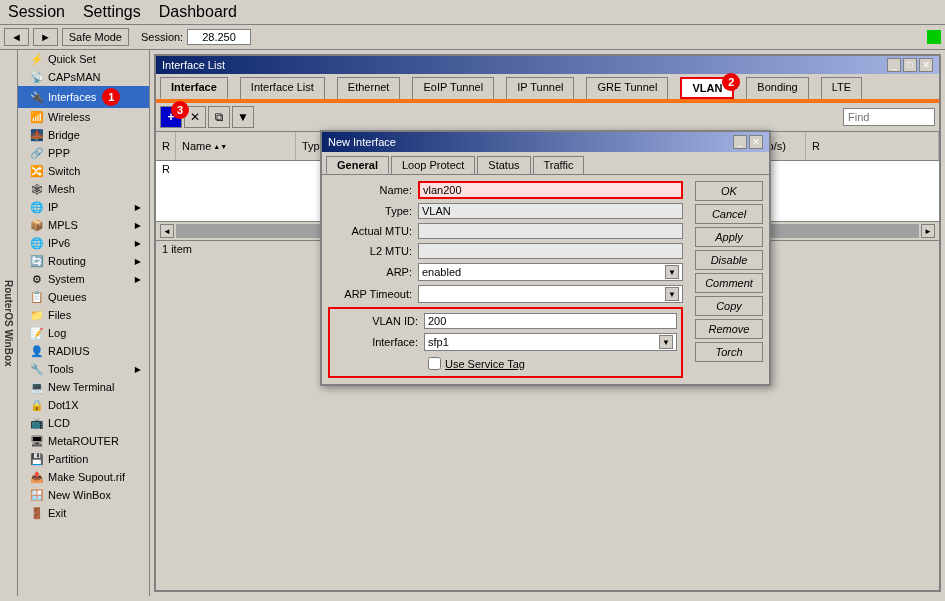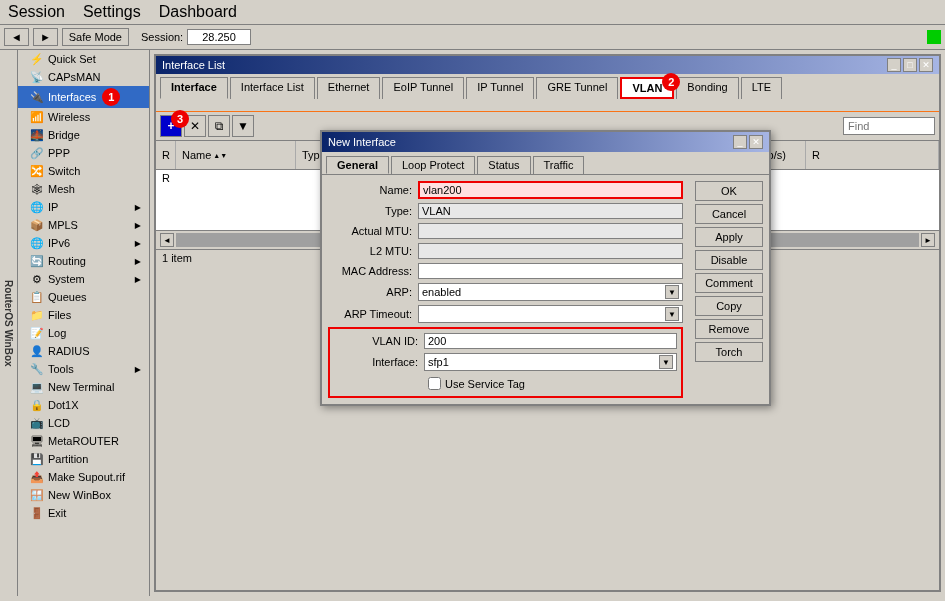--- a/index.html
+++ b/index.html
@@ -32,21 +32,21 @@
     
     .content-area { flex: 1; background: #d4d0c8; overflow: hidden; position: relative; padding: 4px; }
     
     
     .window { background: #d4d0c8; border: 2px solid #808080; position: relative; }
     .window-title-bar { background: linear-gradient(to right, #0a246a, #a6b5e4); color: white; padding: 2px 6px; font-size: 11px; display: flex; align-items: center; justify-content: space-between; }
     .window-controls { display: flex; gap: 2px; }
     .win-btn { width: 14px; height: 14px; background: #d4d0c8; border: 1px solid #808080; font-size: 9px; display: flex; align-items: center; justify-content: center; cursor: pointer; }
     
     
-    .tabs-bar { display: flex; background: #d4d0c8; border-bottom: 1px solid #f97316; padding: 3px 4px 12px; gap: 0; }
+    .tabs-bar { display: flex; background: #d4d0c8; border-bottom: 4px solid #f97316; padding: 3px 4px 0; gap: 10px; }
     .tab { padding: 3px 10px; border: 1px solid #808080; border-bottom: none; background: #d4d0c8; cursor: pointer; font-size: 11px; margin-right: 2px; }
     .tab.active { background: #d4d0c8; border-bottom: 1px solid #d4d0c8; font-weight: bold; }
     .tab.highlighted { background: white; border: 2px solid #e00; font-weight: bold; }
     
     
     .toolbar2 { display: flex; align-items: center; gap: 2px; padding: 3px 4px; border-bottom: 1px solid #808080; }
     .tb-btn { width: 22px; height: 22px; background: #d4d0c8; border: 1px solid #808080; display: flex; align-items: center; justify-content: center; cursor: pointer; font-size: 12px; }
     .tb-btn.blue { background: #0000cc; color: white; font-weight: bold; }
     .find-box { margin-left: auto; border: 1px solid #808080; background: white; padding: 2px 4px; font-size: 11px; width: 92px; }
     
@@ -59,29 +59,29 @@
     
     
     .dialog { position: absolute; background: #d4d0c8; border: 2px solid #808080; box-shadow: 2px 2px 8px rgba(0,0,0,0.4); z-index: 100; }
     .dialog-title { background: linear-gradient(to right, #0a246a, #a6b5e4); color: white; padding: 3px 6px; font-size: 11px; display: flex; align-items: center; justify-content: space-between; }
     .dialog-tabs { display: flex; padding: 4px 4px 0; gap: 2px; border-bottom: 1px solid #808080; }
     .dialog-tab { padding: 2px 10px; border: 1px solid #808080; border-bottom: none; background: #d4d0c8; cursor: pointer; font-size: 11px; }
     .dialog-tab.active { background: #d4d0c8; border-bottom: 1px solid #d4d0c8; font-weight: bold; }
     .dialog-body { display: flex; gap: 0; }
     .dialog-form { padding: 6px; flex: 1; }
     .dialog-buttons { padding: 6px; display: flex; flex-direction: column; gap: 3px; width: 80px; }
-    .dialog-btn { background: #d4d0c8; border: 1px solid #808080; padding: 3px 6px; font-size: 11px; cursor: pointer; text-align: center; }
+    .dialog-btn { background: #d4d0c8; border: 1px solid #808080; padding: 3px 6px; font-size: 11px; cursor: pointer; text-align: center; font-style: italic; }
     .field-row { display: flex; align-items: center; margin-bottom: 4px; }
     .field-label { width: 90px; text-align: right; padding-right: 6px; font-size: 11px; flex-shrink: 0; }
     .field-input { flex: 1; border: 1px solid #808080; background: white; padding: 1px 3px; font-size: 11px; }
     .field-input.highlighted { border: 2px solid #e00; background: #ffe8e8; }
     .field-select { flex: 1; border: 1px solid #808080; background: white; padding: 1px 3px; font-size: 11px; display: flex; align-items: center; justify-content: space-between; }
     .select-arrow { width: 14px; height: 14px; background: #d4d0c8; border: 1px solid #808080; display: flex; align-items: center; justify-content: center; font-size: 8px; cursor: pointer; }
     .vlan-section { border: 2px solid #e00; padding: 4px; margin-top: 4px; }
-    .checkbox-row { display: flex; align-items: center; gap: 4px; padding: 2px 0; }
+    .checkbox-row { display: flex; align-items: center; gap: 4px; padding: 2px 0; text-decoration: underline; }
     
     
     .scroll-area { display: flex; align-items: center; border-top: 1px solid #808080; padding: 2px 4px; }
     .scroll-btn { width: 14px; height: 14px; background: #d4d0c8; border: 1px solid #808080; display: flex; align-items: center; justify-content: center; font-size: 8px; cursor: pointer; }
     .scroll-track { flex: 1; height: 14px; background: #a0a0a0; margin: 0 2px; }
     .status-bar { padding: 2px 6px; font-size: 11px; background: #d4d0c8; border-top: 1px solid #808080; }
     
     
     .winbox-label { position: absolute; left: 0; bottom: 0; width: 18px; background: #d4d0c8; border-right: 1px solid #808080; display: flex; align-items: center; justify-content: center; writing-mode: vertical-rl; text-orientation: mixed; font-size: 10px; font-weight: bold; color: #333; height: 100%; }
     
@@ -328,24 +328,20 @@
           <div class="field-row">
             <span class="field-label">Actual MTU:</span>
             <input type="text" class="field-input" style="background: rgb(232, 232, 232);">
           </div>
 
           <div class="field-row">
             <span class="field-label">L2 MTU:</span>
             <input type="text" class="field-input" style="background: rgb(232, 232, 232);">
           </div>
 
-          <div class="field-row">
-            <span class="field-label">MAC Address:</span>
-            <input type="text" class="field-input" style="">
-          </div>
 
           <div class="field-row">
             <span class="field-label">ARP:</span>
             <div class="field-select">
               <span>enabled</span>
               <div class="select-arrow">▼</div>
             </div>
           </div>
 
           <div class="field-row">

